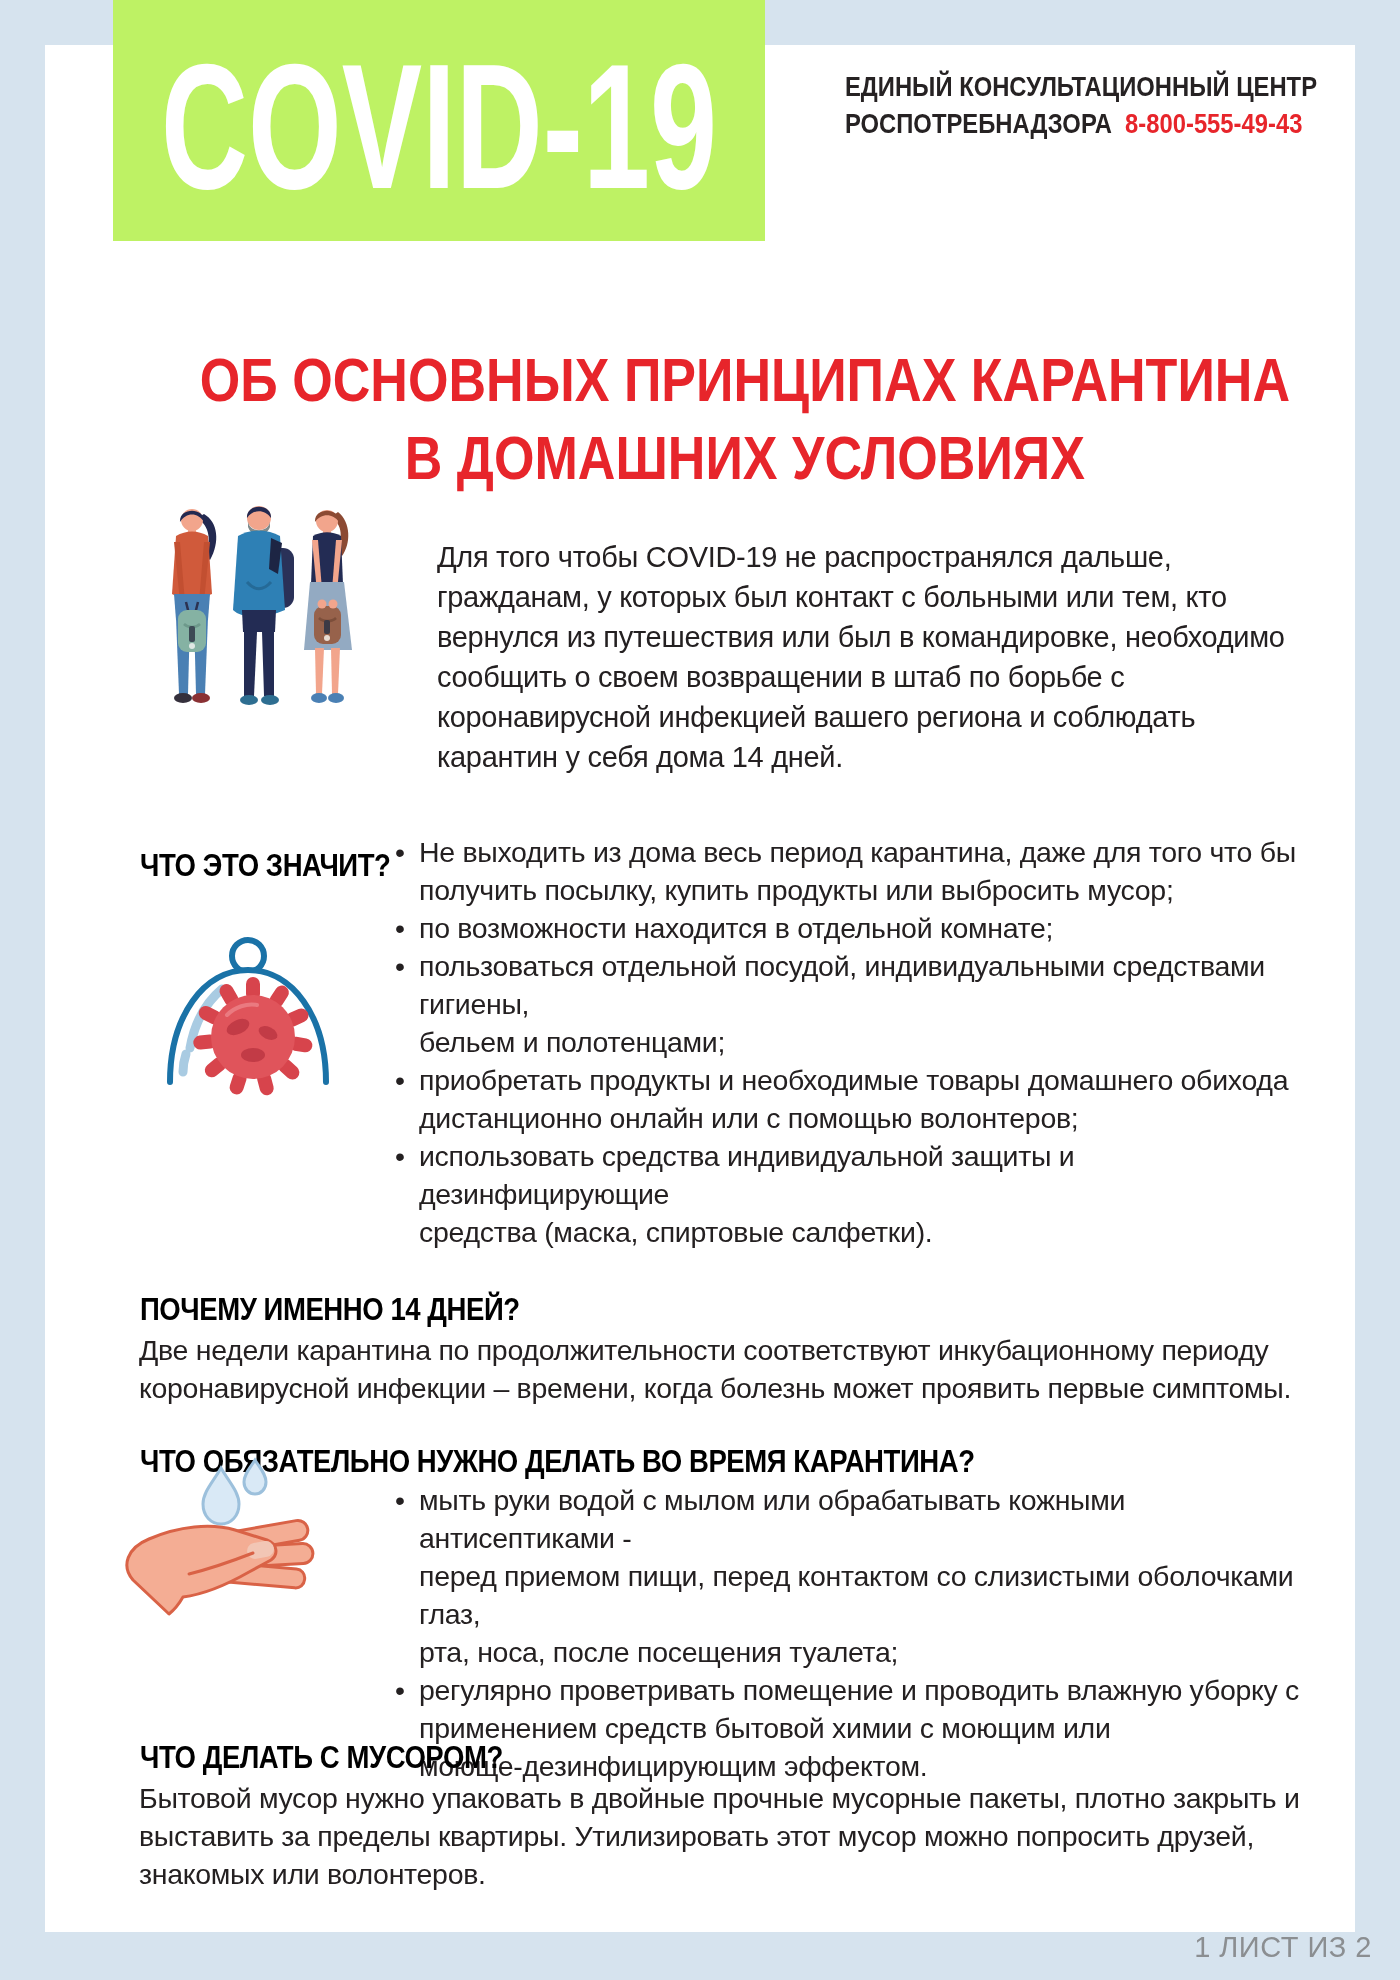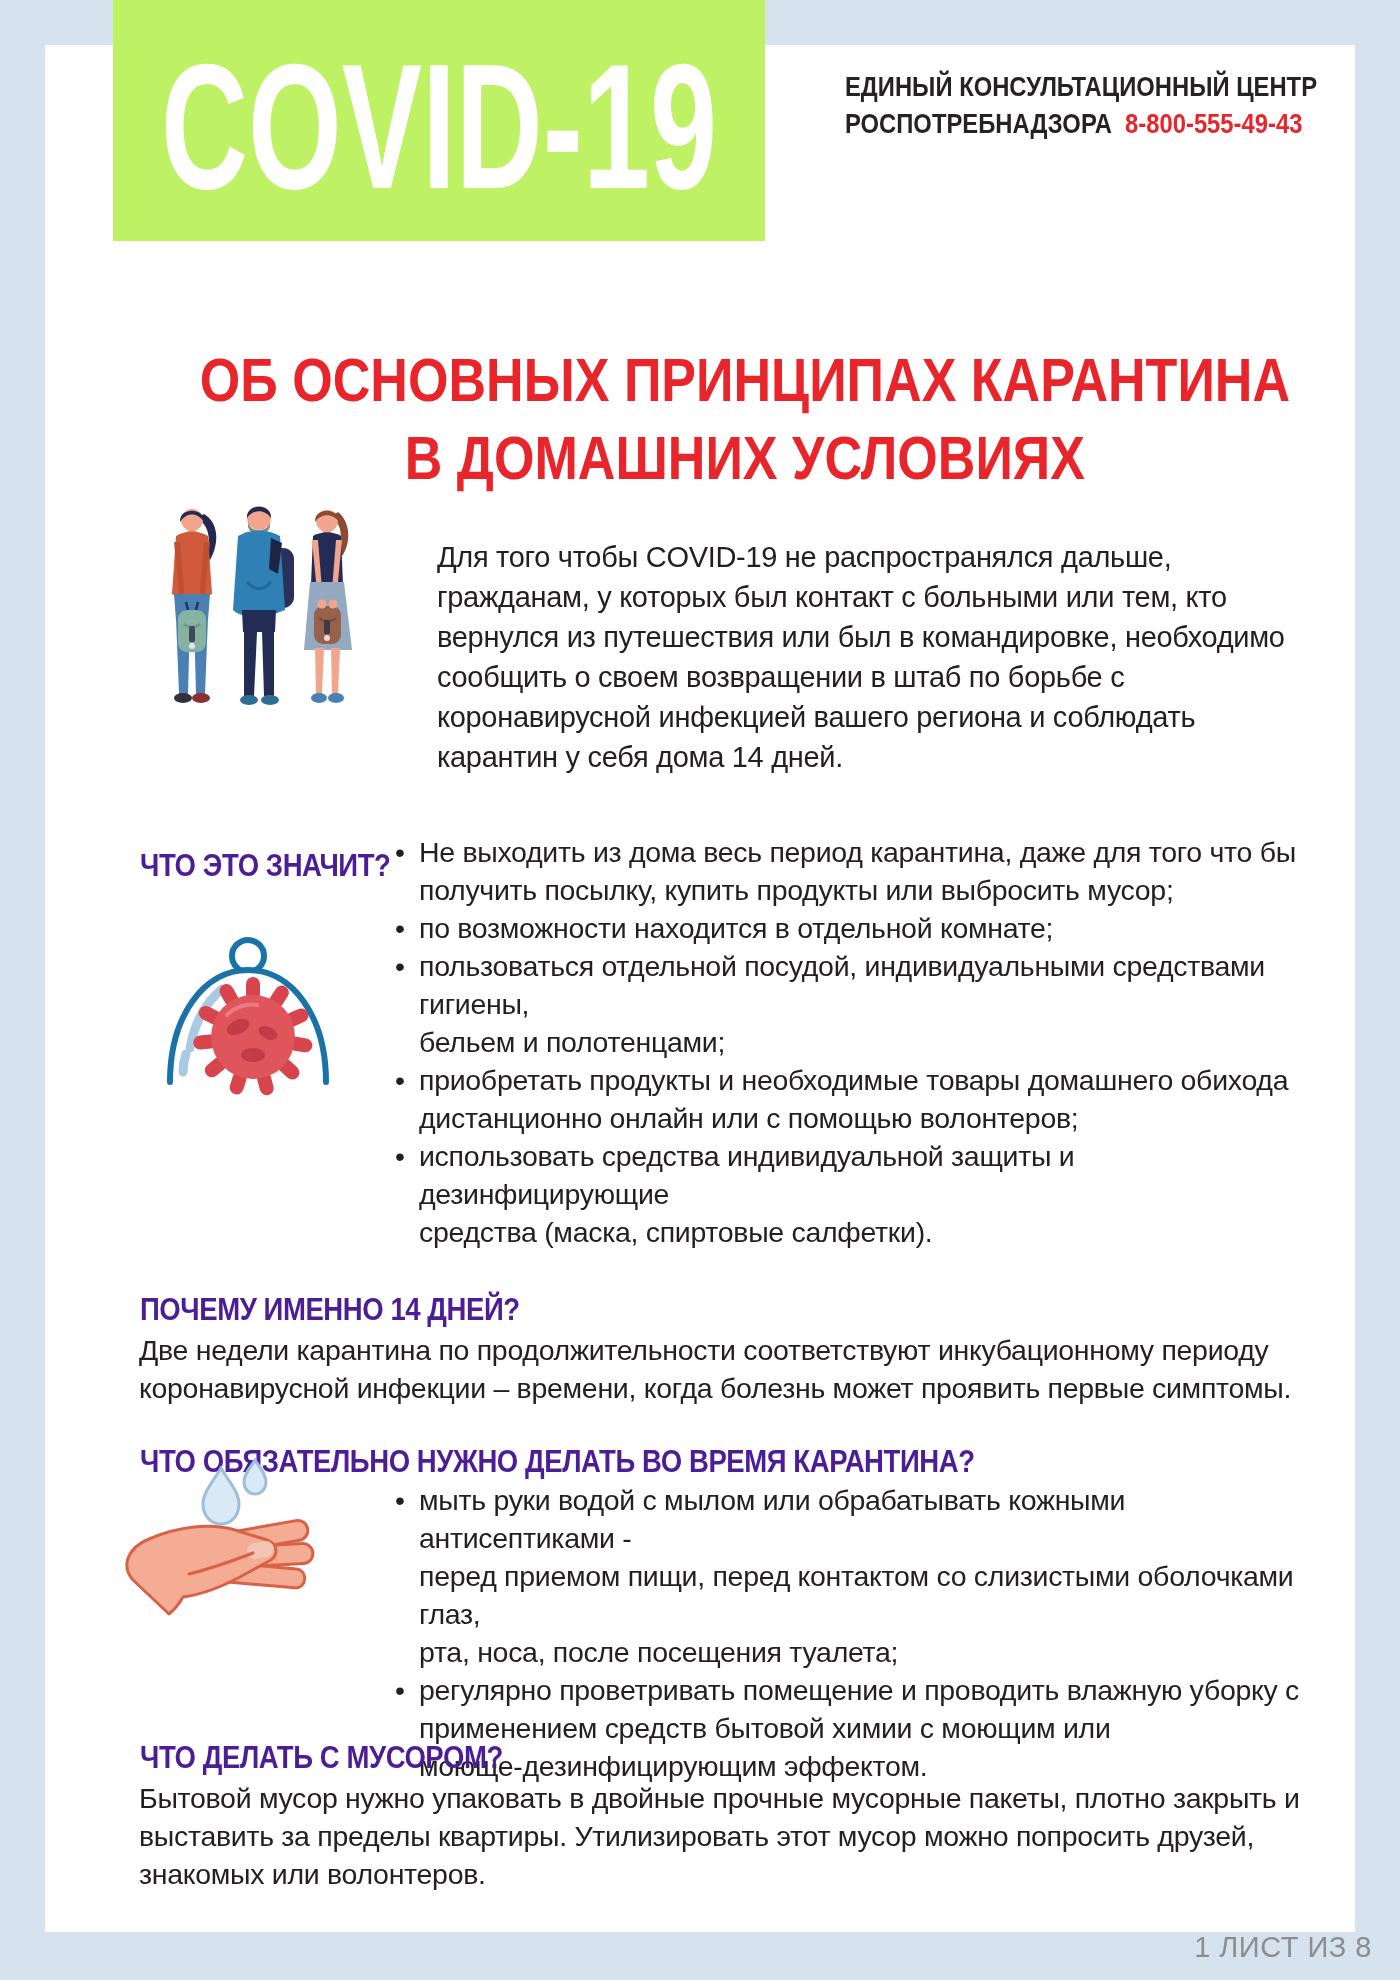--- a/index.html
+++ b/index.html
@@ -40,21 +40,21 @@
   }
   .main-title .tline{display:inline-block;transform:scaleX(.84);transform-origin:50% 50%;}
   
   .pre{white-space:pre-line;}
   .intro-text{
     position:absolute;left:392px;top:492px;width:920px;
     font-size:29px;line-height:40px;letter-spacing:-0.3px;
   }
   .sec-h{
     position:absolute;font-size:32px;font-weight:bold;line-height:36px;
-    letter-spacing:-0.5px;white-space:nowrap;color:#4c1d95;
+    letter-spacing:-0.5px;white-space:nowrap;color:#000000;
   }
   .sec-h .cond85{transform:scaleX(.86);}
   .sec-p{
     position:absolute;font-size:28.5px;line-height:38px;letter-spacing:-0.3px;
   }
   ul.bullets{
     position:absolute;list-style:none;margin:0;padding:0;
     font-size:28.5px;line-height:38px;letter-spacing:-0.3px;
   }
   ul.bullets li{position:relative;padding-left:26px;white-space:pre-line;}
@@ -119,21 +119,21 @@
 моюще-дезинфицирующим эффектом.</li>
     </ul>
 
   <div class="sec-h" style="left:95px;top:1694px;">
     <span class="cond85">ЧТО ДЕЛАТЬ С МУСОРОМ?</span>
   </div>
   <div class="sec-p pre" style="left:94px;top:1734px;width:1180px;">Бытовой мусор нужно упаковать в двойные прочные мусорные пакеты, плотно закрыть и
 выставить за пределы квартиры. Утилизировать этот мусор можно попросить друзей,
 знакомых или волонтеров.</div>
 
-  <div class="page-footer">1 ЛИСТ ИЗ 8</div>
+  <div class="page-footer">1 ЛИСТ ИЗ 2</div>
 </div>
 
 <div class="covid-badge">
   <svg viewBox="0 0 652 241">
     <text id="badge-text" x="326" y="188" text-anchor="middle" font-size="178" textLength="556" lengthAdjust="spacingAndGlyphs" fill="#ffffff">COVID-19</text>
   </svg>
 </div>
 
 <div class="org-block">
   <div class="org-sub"><span class="cond85">ЕДИНЫЙ КОНСУЛЬТАЦИОННЫЙ ЦЕНТР</span></div>

